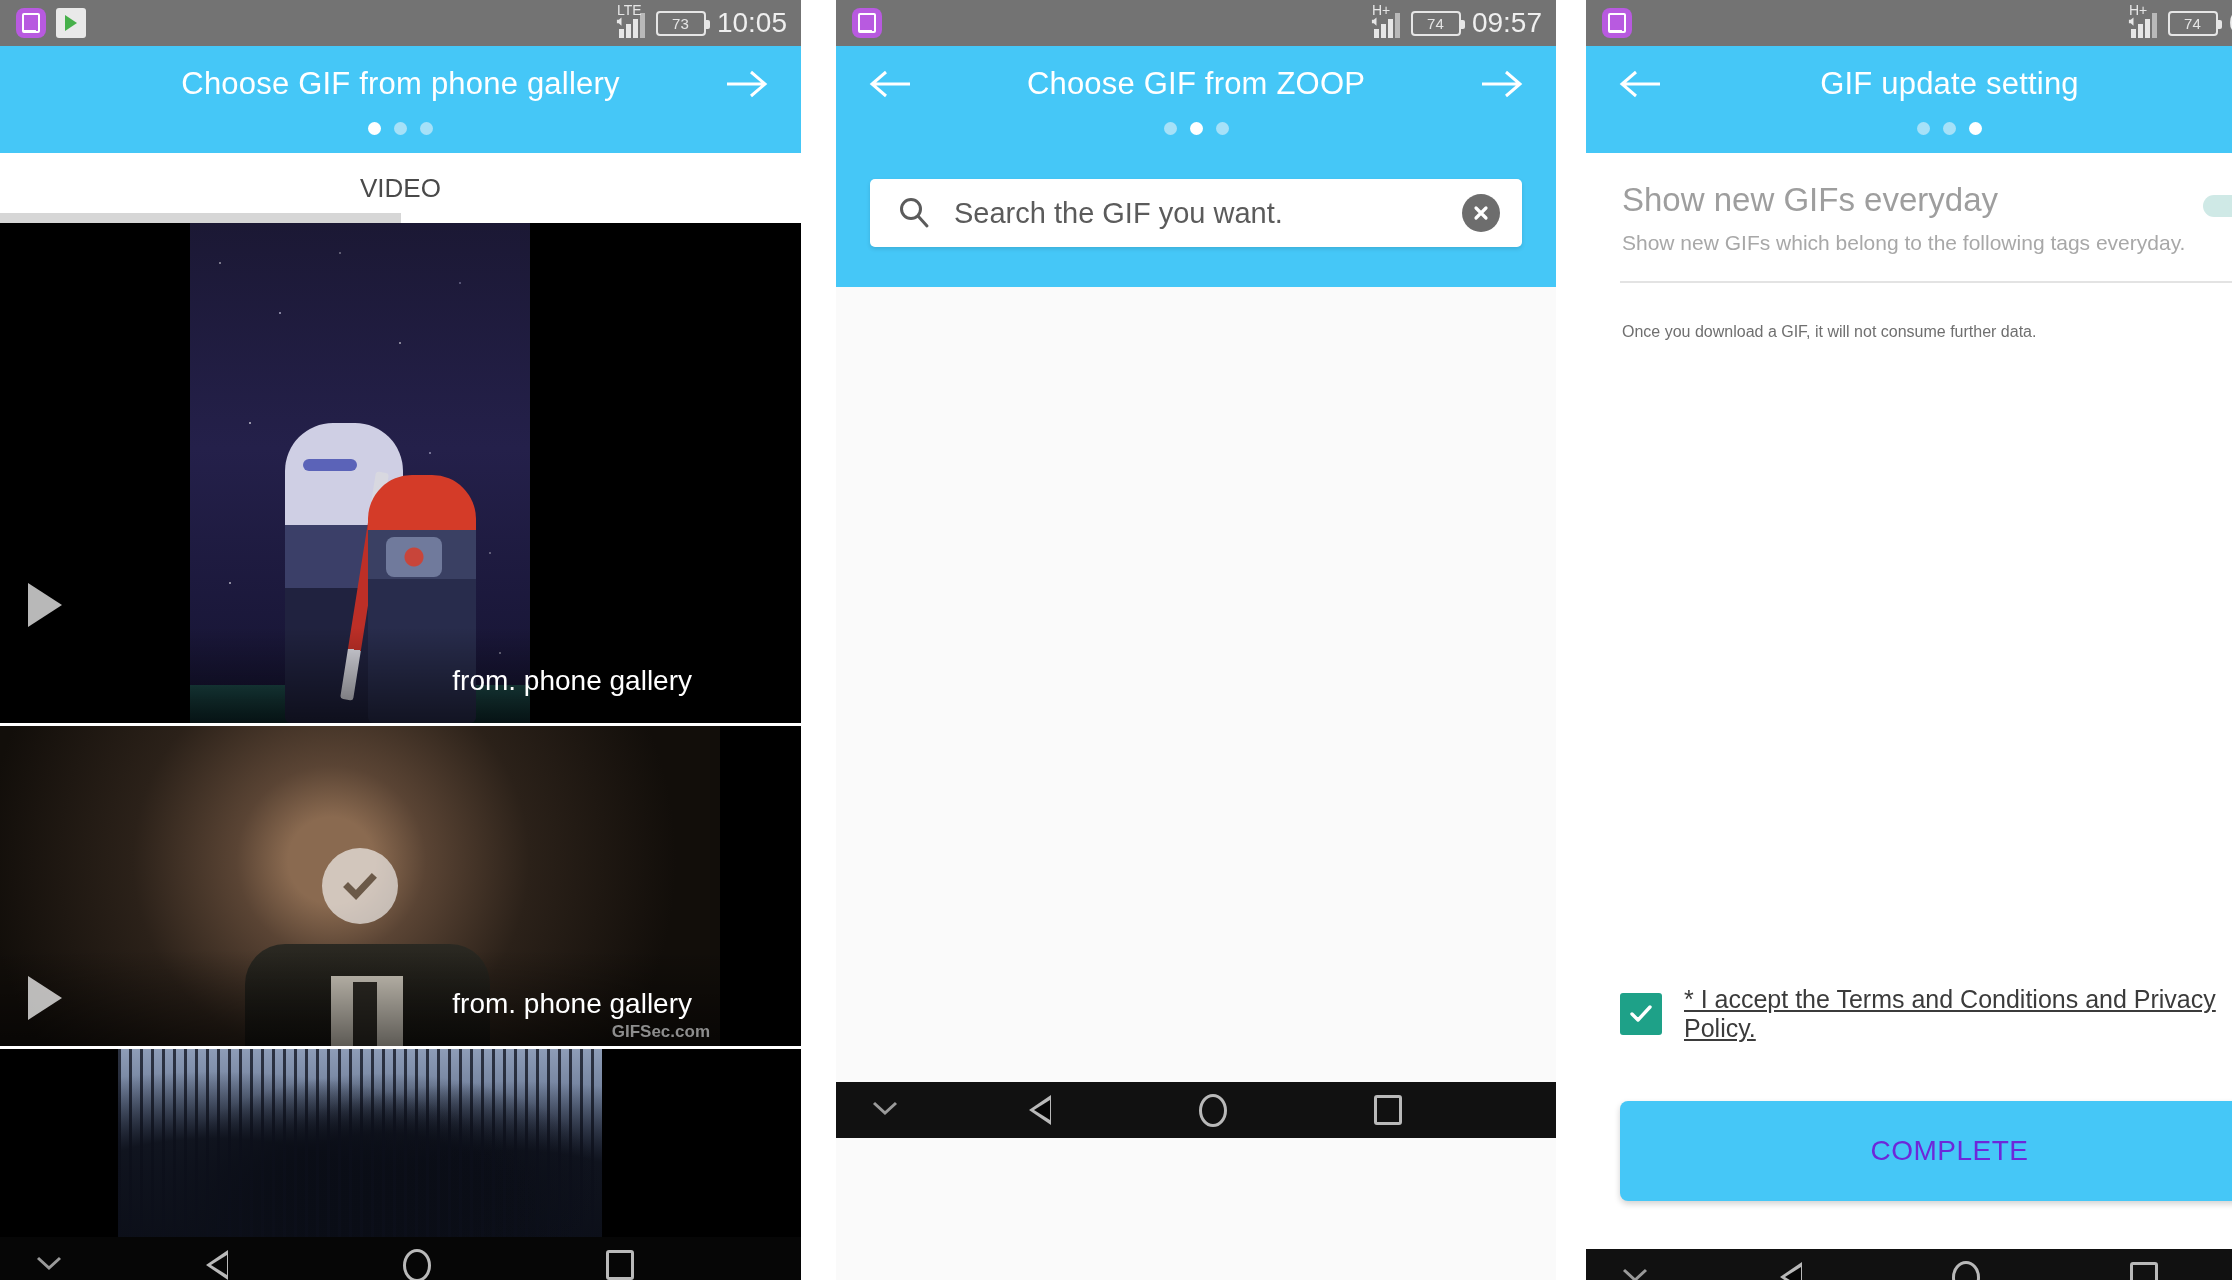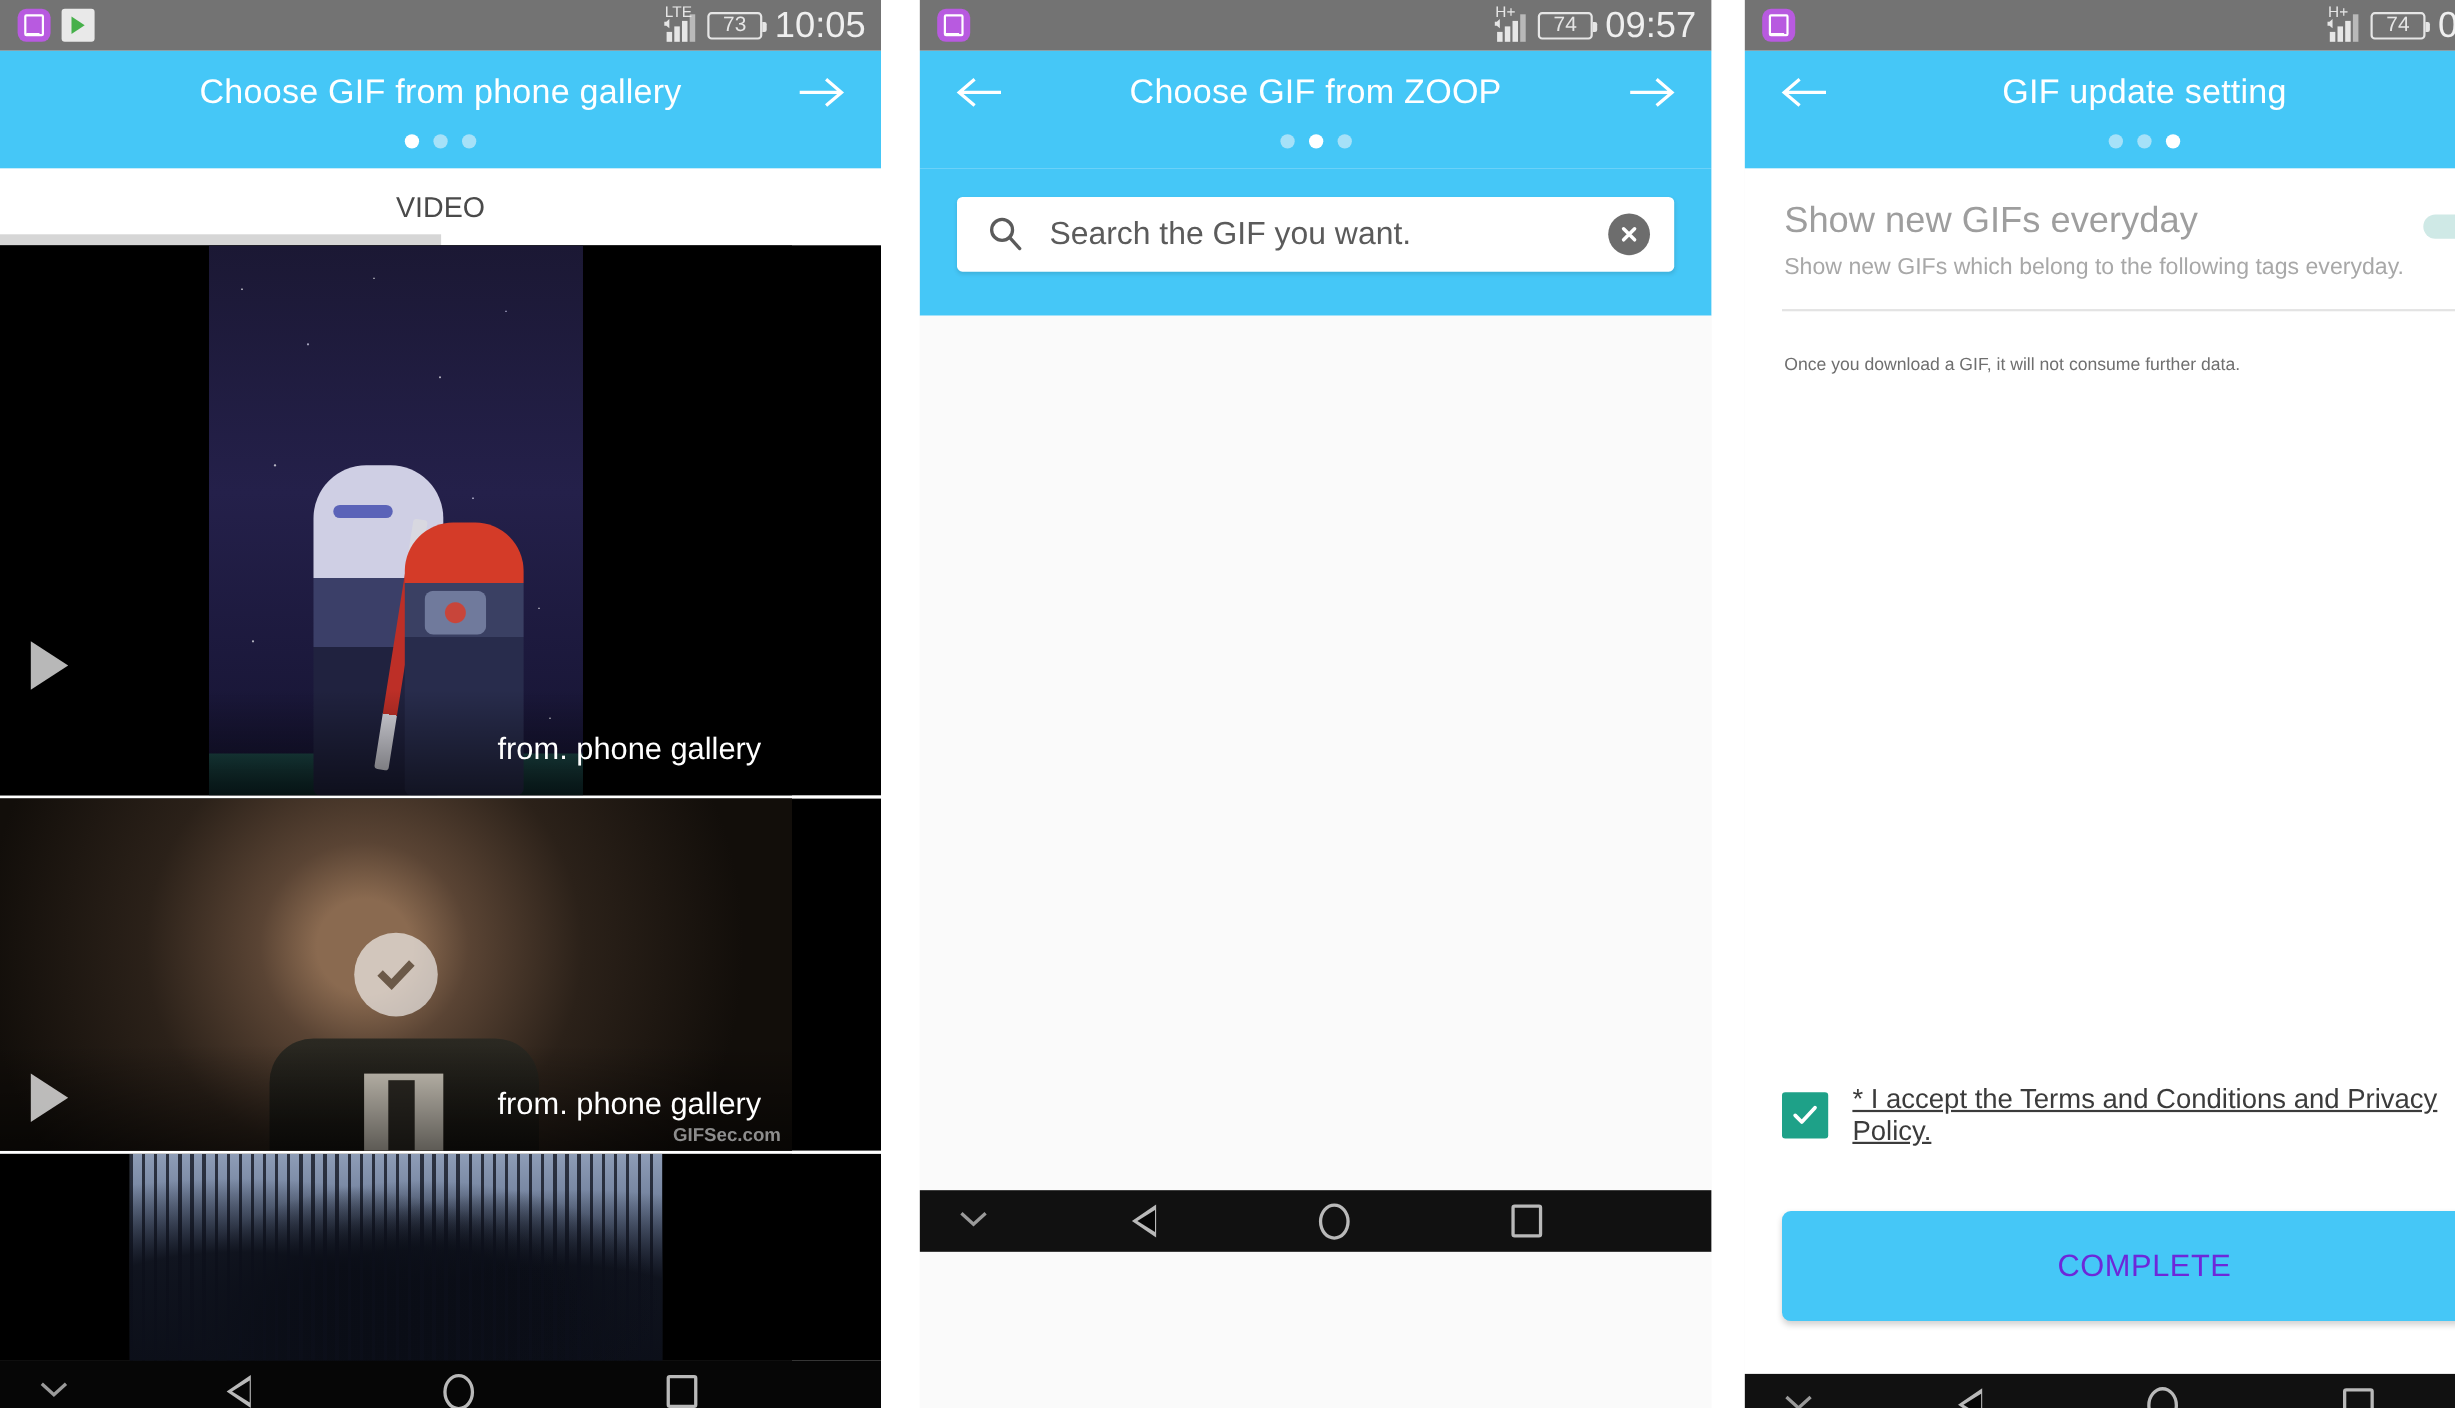--- a/index.html
+++ b/index.html
@@ -47,27 +47,27 @@
   .bars { display: flex; align-items: flex-end; gap: 2px; height: 26px; margin-left: 2px; }
   .bars i { display:block; width: 5px; background: #e6e6e6; }
   .bars i:nth-child(1){ height: 9px; }
   .bars i:nth-child(2){ height: 14px; }
   .bars i:nth-child(3){ height: 19px; }
   .bars i:nth-child(4){ height: 25px; background:#b9b9b9; }
   .sb-sound { position:absolute; left:-1px; top:8px; width:11px; height:11px; }
   .battery {
     border: 2px solid #e6e6e6; border-radius: 4px; height: 25px; min-width: 50px;
     display:flex; align-items:center; justify-content:center; position: relative;
-    font-size: 19px; padding: 0 5px 0 4px;
+    font-size: 15px; padding: 0 5px 0 4px;
   }
   .battery::after{
     content:""; position:absolute; right:-6px; top:7px; width:4px; height:9px;
     background:#e6e6e6; border-radius:0 2px 2px 0;
   }
-  .clock { font-size: 33px; letter-spacing: 0px; color:#efefef; }
+  .clock { font-size: 28px; letter-spacing: 0px; color:#efefef; }
 
   
   .appbar { background: #45c7f7; position: relative; z-index: 5; }
   .appbar-row { height: 76px; display: flex; align-items: center; padding: 0 24px; position: relative; }
   .appbar-title {
     flex: 1; text-align: center; color: #ffffff; font-size: 31px; font-weight: 400; letter-spacing: 0.2px;
   }
   .nav-arrow { width: 60px; height: 60px; display:flex; align-items:center; justify-content:center; color:#fff; flex:none; }
   .nav-arrow.ghost { visibility: hidden; }
   .dots { display: flex; gap: 13px; justify-content: center; padding-bottom: 18px; }

